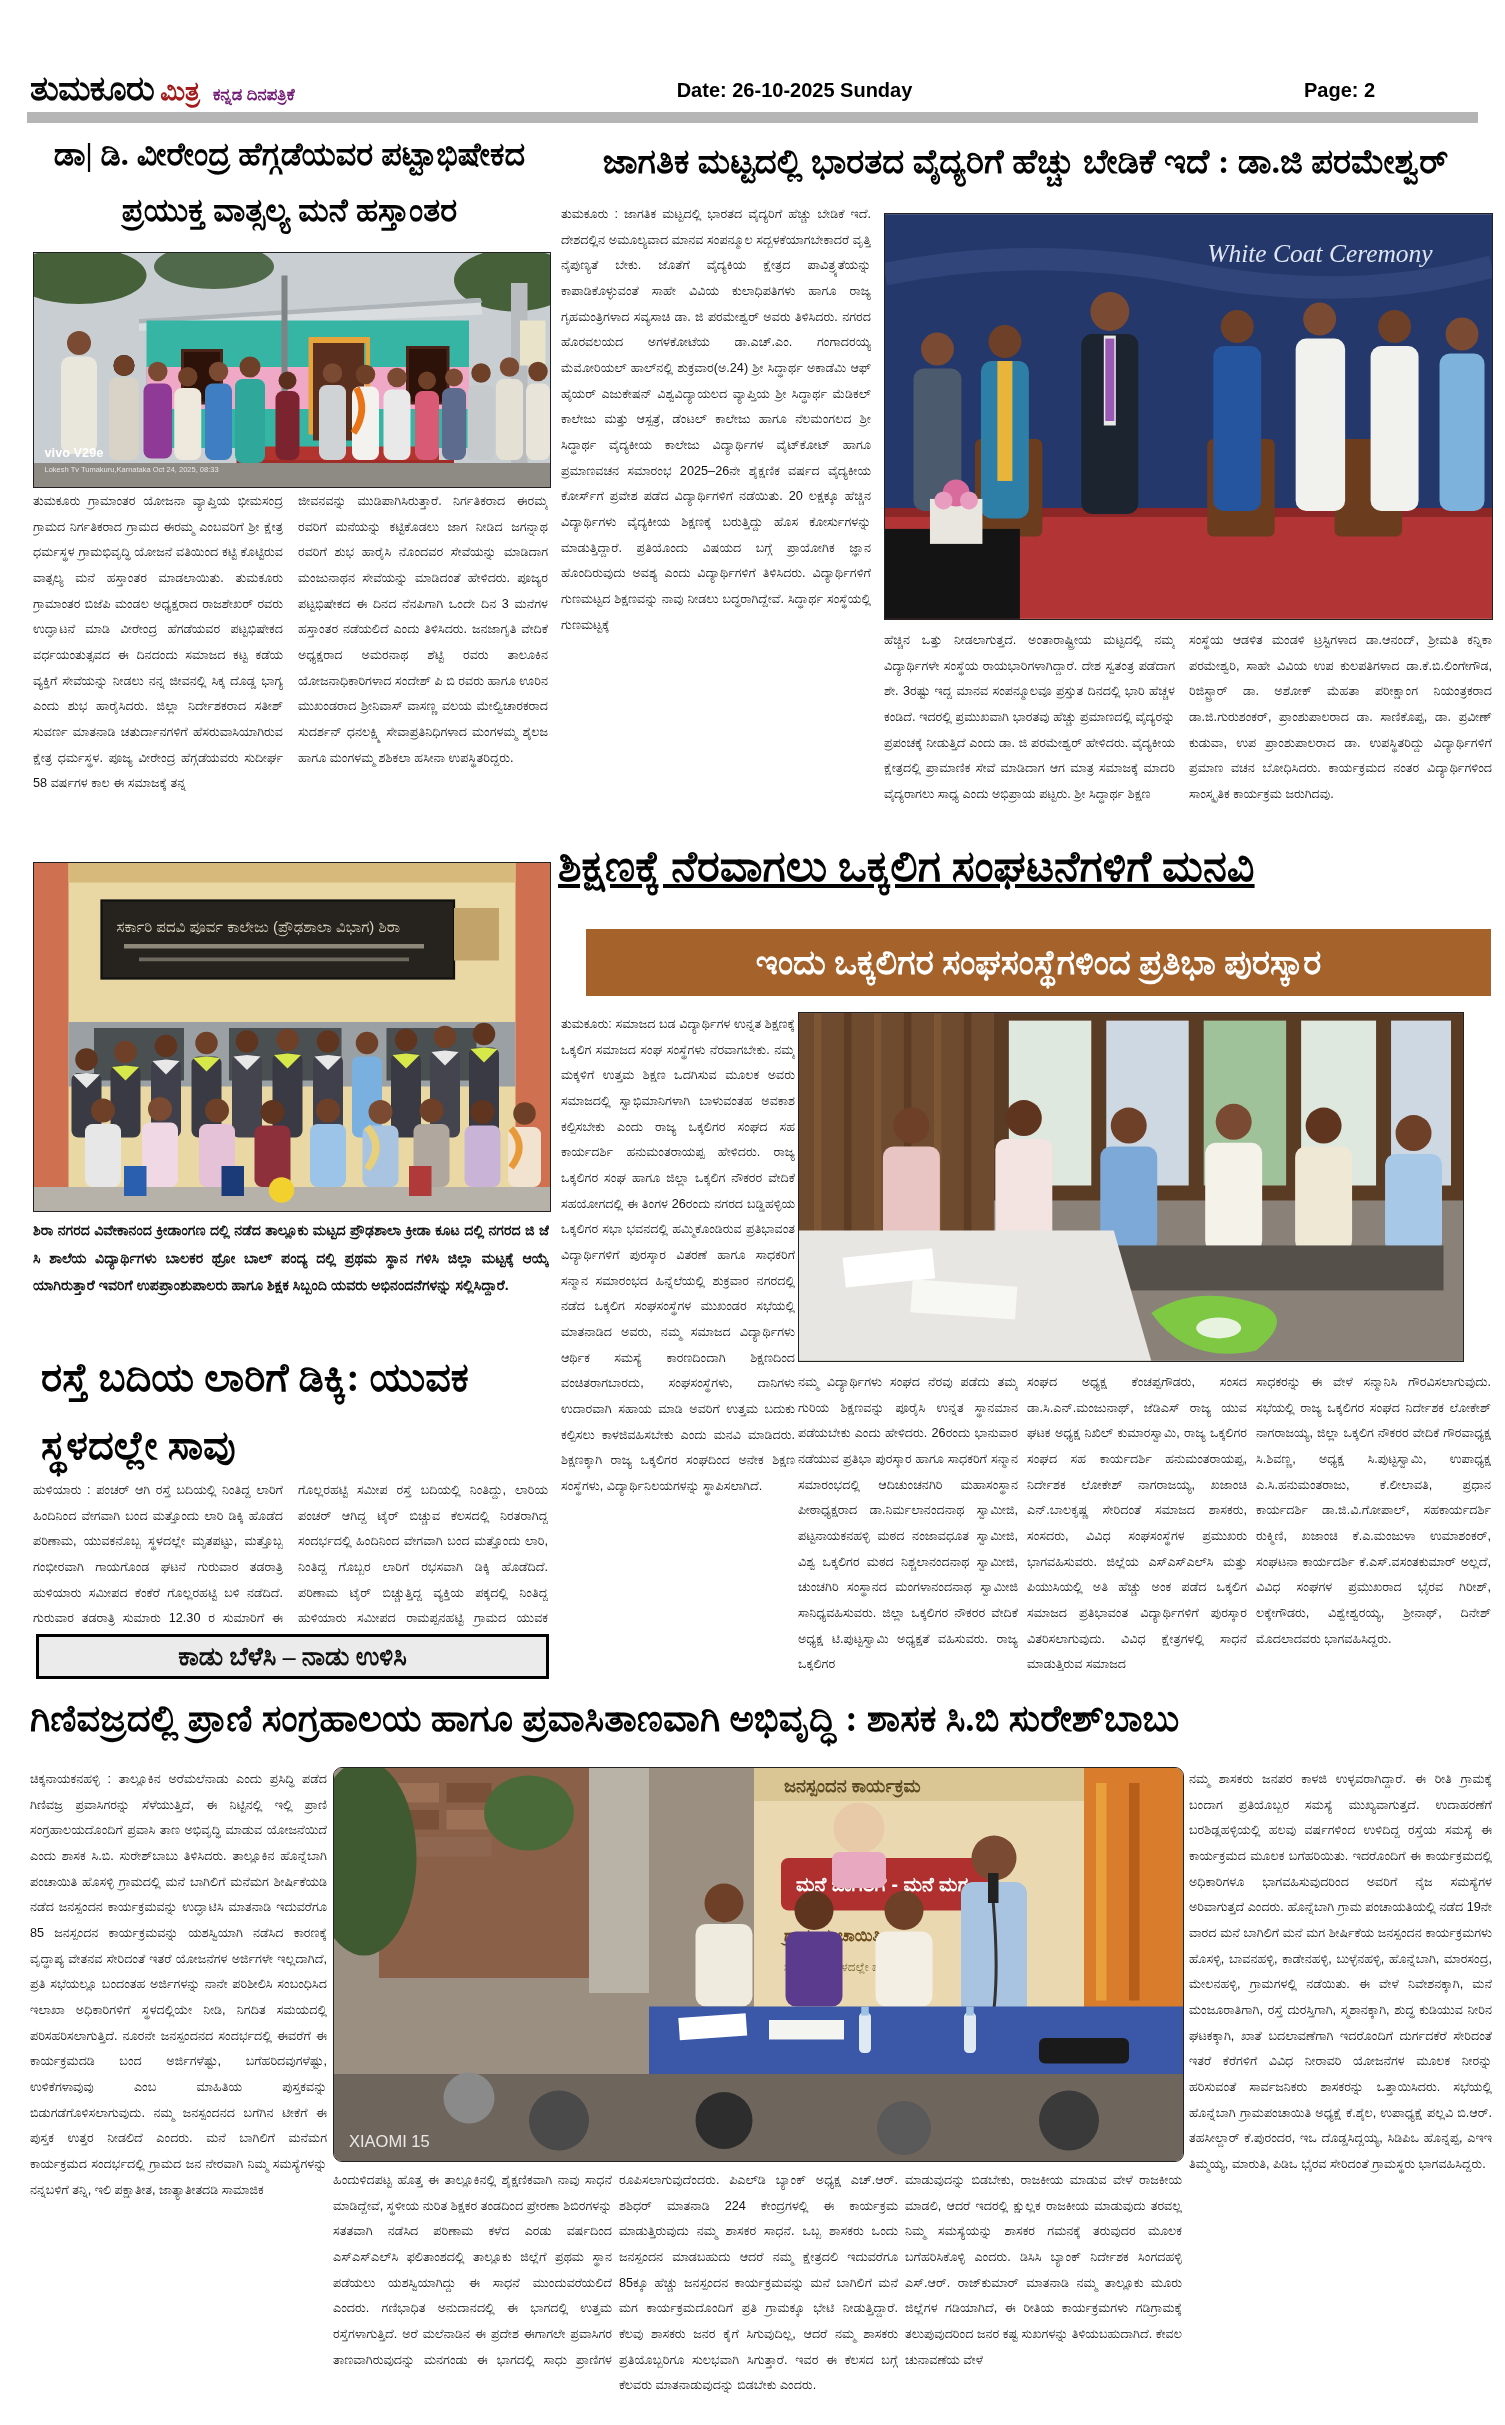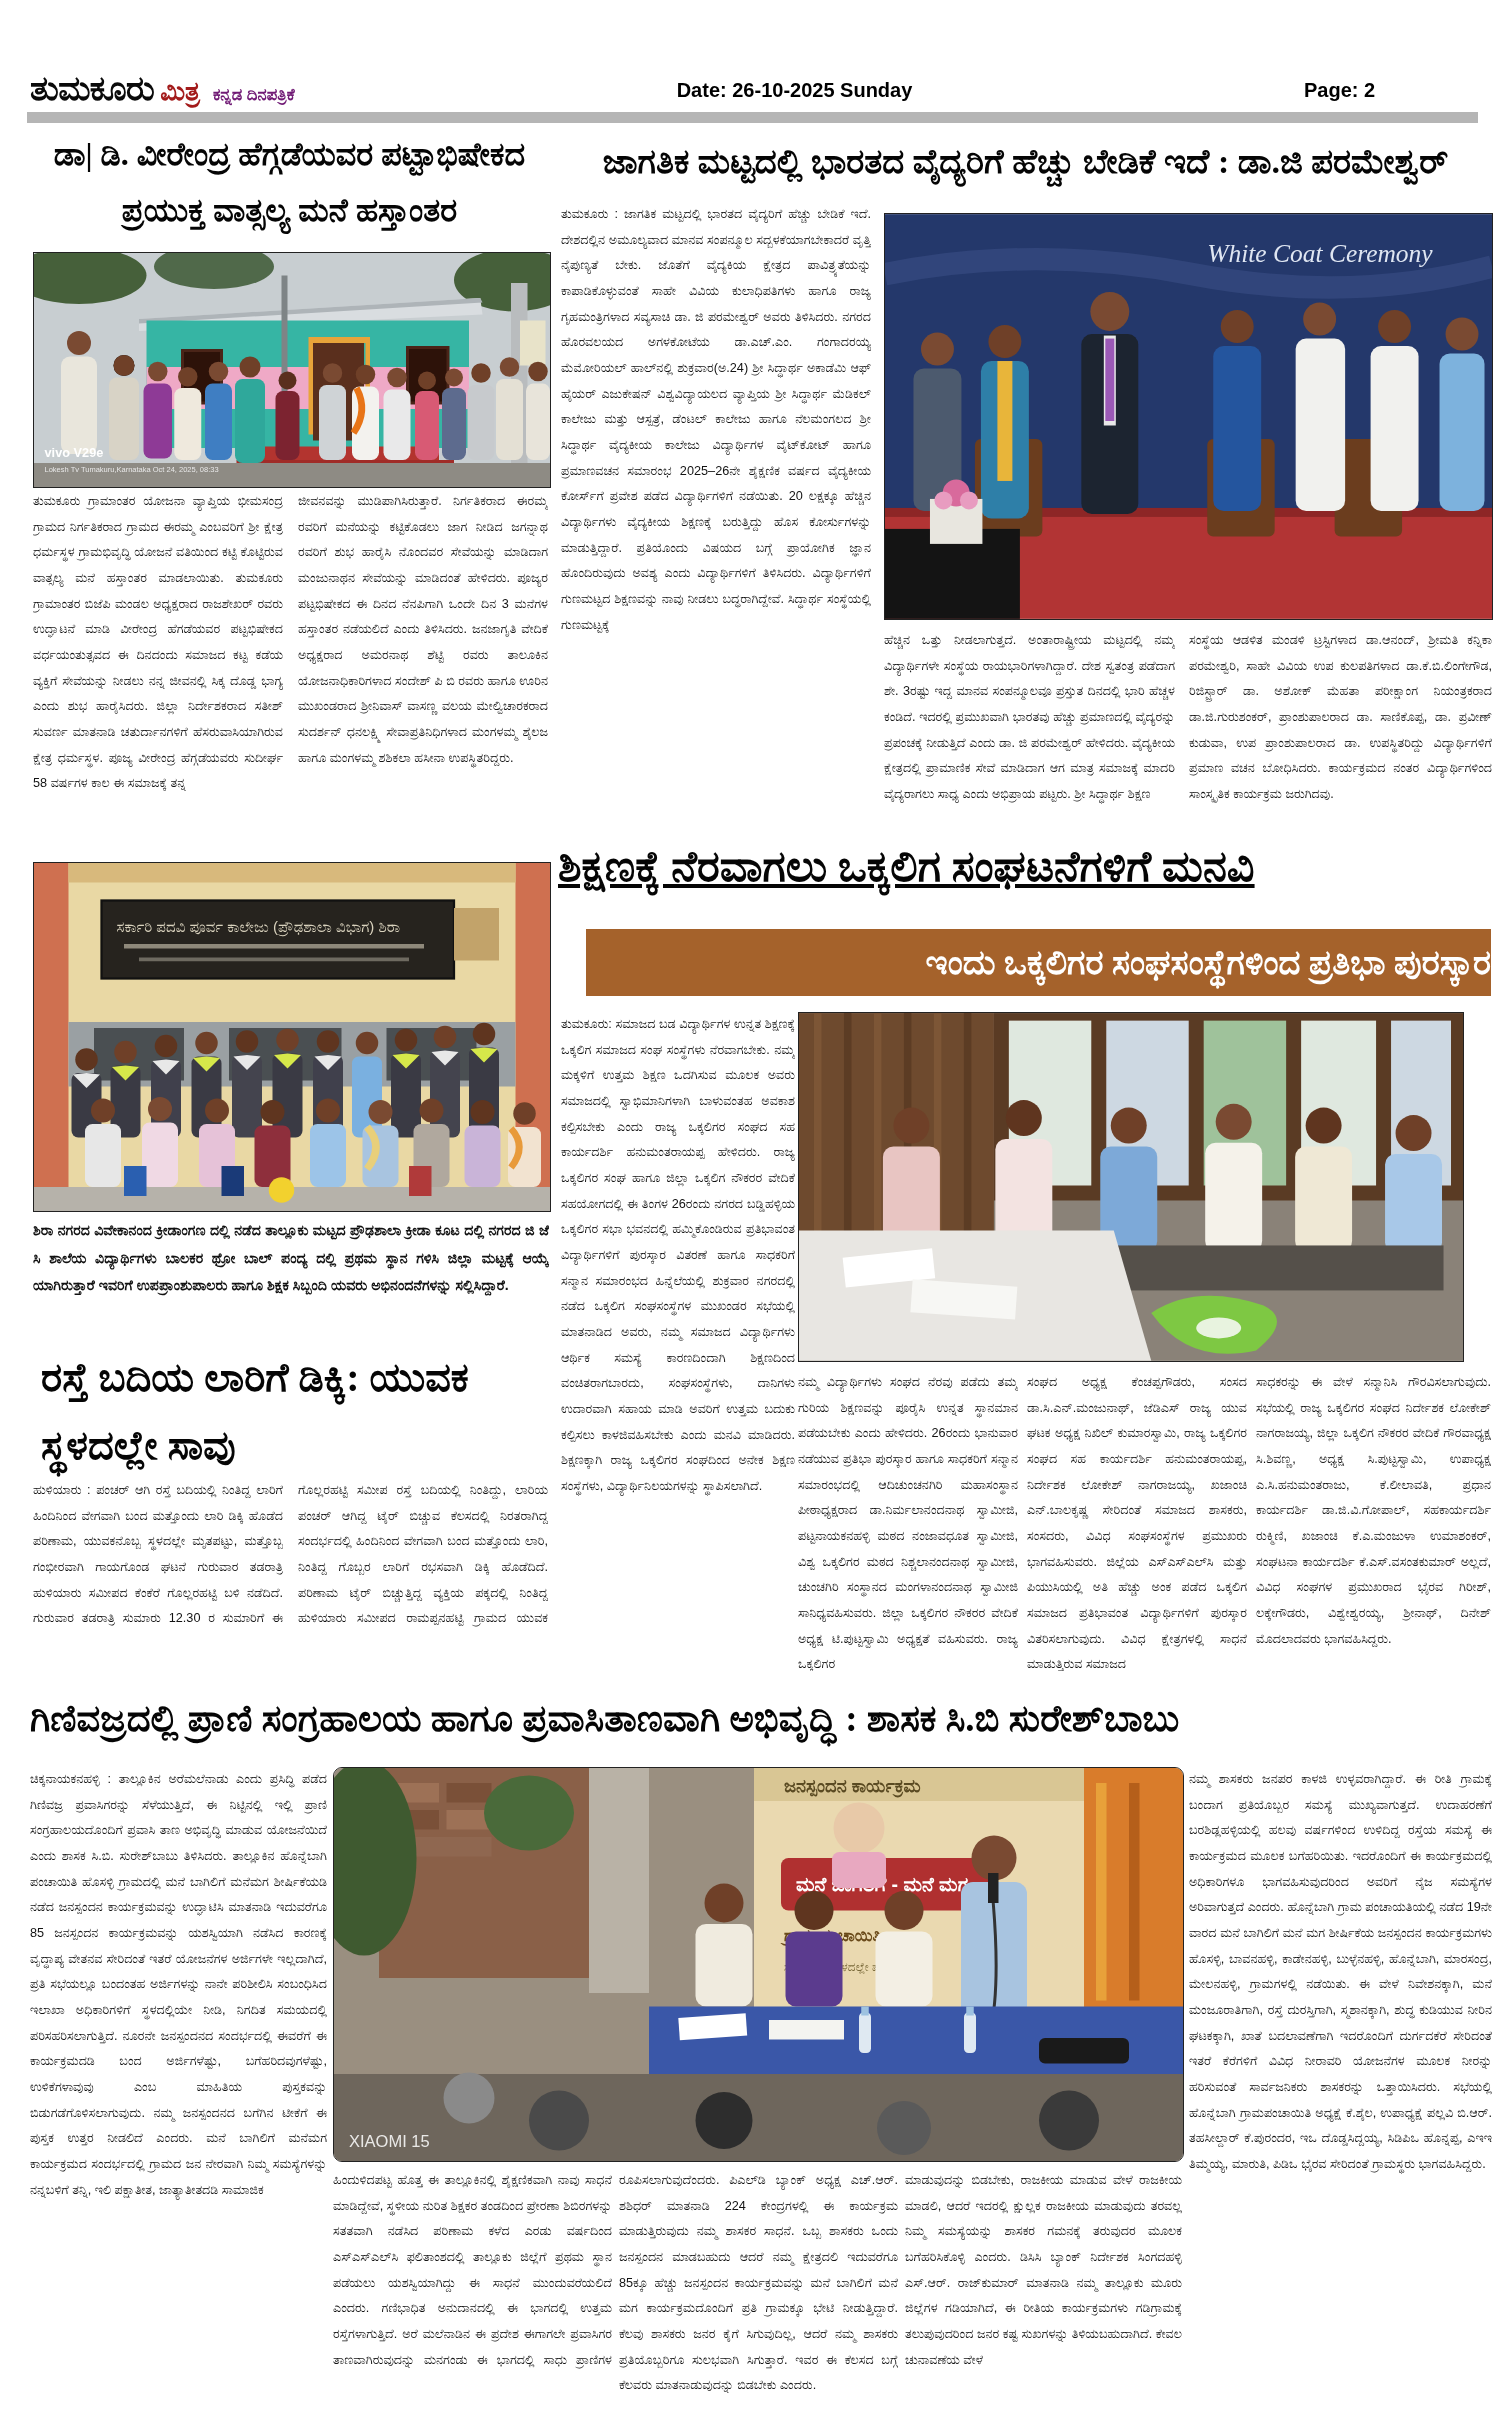--- a/index.html
+++ b/index.html
@@ -14,21 +14,21 @@
   .pageno{font-size:20px;font-weight:bold;color:#000;}
   .rule{background:#b5b5b5;}
   
   .headline{font-family:"Liberation Serif",serif;font-weight:bold;color:#050505;}
   .hl-center{text-align:center;}
   .body{font-size:12.7px;line-height:2.02;text-align:justify;overflow:hidden;
         font-weight:500;color:#131313;word-break:break-word;}
   .caption{font-size:14.2px;line-height:1.95;font-weight:bold;text-align:justify;overflow:hidden;}
   .photo{border:0.7px solid #222;overflow:hidden;background:#ddd;}
   .photo svg{display:block;}
-  .subhead-bar{color:#fff;font-weight:bold;text-align:right;overflow:hidden;
+  .subhead-bar{color:#fff;font-weight:bold;text-align:center;overflow:hidden;
                font-family:"Liberation Serif",serif;}
   .slogan{border:3px solid #000;background:#ebebeb;font-weight:bold;text-align:center;
           font-family:"Liberation Serif",serif;overflow:hidden;}
 </style>
 </head>
 <body>
 
 <div class="page">
 
   <header>
@@ -236,20 +236,21 @@
     </div>
     <p class="abs caption" style="left:33px;top:1217px;width:516px;height:109px;margin:0;">ಶಿರಾ ನಗರದ ವಿವೇಕಾನಂದ ಕ್ರೀಡಾಂಗಣ ದಲ್ಲಿ ನಡೆದ ತಾಲ್ಲೂಕು ಮಟ್ಟದ ಪ್ರೌಢಶಾಲಾ ಕ್ರೀಡಾ ಕೂಟ ದಲ್ಲಿ ನಗರದ ಜಿ ಜೆ ಸಿ ಶಾಲೆಯ ವಿದ್ಯಾರ್ಥಿಗಳು ಬಾಲಕರ ಥ್ರೋ ಬಾಲ್ ಪಂದ್ಯ ದಲ್ಲಿ ಪ್ರಥಮ ಸ್ಥಾನ ಗಳಿಸಿ ಜಿಲ್ಲಾ ಮಟ್ಟಕ್ಕೆ ಆಯ್ಕೆ ಯಾಗಿರುತ್ತಾರೆ ಇವರಿಗೆ ಉಪಪ್ರಾಂಶುಪಾಲರು ಹಾಗೂ ಶಿಕ್ಷಕ ಸಿಬ್ಬಂದಿ ಯವರು ಅಭಿನಂದನೆಗಳನ್ನು ಸಲ್ಲಿಸಿದ್ದಾರೆ.</p>
   </section>
 
   <section>
     <h2 class="abs headline" style="left:33px;top:1336px;width:516px;height:138px;font-size:40px;line-height:1.7;margin:8px;overflow:hidden;">ರಸ್ತೆ ಬದಿಯ ಲಾರಿಗೆ ಡಿಕ್ಕಿ: ಯುವಕ ಸ್ಥಳದಲ್ಲೇ ಸಾವು</h2>
     <div class="abs body" style="left:33px;top:1478px;width:250px;height:151px;">ಹುಳಿಯಾರು : ಪಂಚರ್ ಆಗಿ ರಸ್ತೆ ಬದಿಯಲ್ಲಿ ನಿಂತಿದ್ದ ಲಾರಿಗೆ ಹಿಂದಿನಿಂದ ವೇಗವಾಗಿ ಬಂದ ಮತ್ತೊಂದು ಲಾರಿ ಡಿಕ್ಕಿ ಹೊಡೆದ ಪರಿಣಾಮ, ಯುವಕನೊಬ್ಬ ಸ್ಥಳದಲ್ಲೇ ಮೃತಪಟ್ಟು, ಮತ್ತೊಬ್ಬ ಗಂಭೀರವಾಗಿ ಗಾಯಗೊಂಡ ಘಟನೆ ಗುರುವಾರ ತಡರಾತ್ರಿ ಹುಳಿಯಾರು ಸಮೀಪದ ಕೆಂಕೆರೆ ಗೊಲ್ಲರಹಟ್ಟಿ ಬಳಿ ನಡೆದಿದೆ. ಗುರುವಾರ ತಡರಾತ್ರಿ ಸುಮಾರು 12.30 ರ ಸುಮಾರಿಗೆ ಈ ಅಪಘಾತ ಸಂಭವಿಸಿದೆ. ಗೊಬ್ಬರದ ಲಾರಿಯೊಂದು ಟೈರ್ ಪಂಚರ್ ಆದ ಕಾರಣ ಕೆಂಕೆರೆ</div>
     <div class="abs body" style="left:298px;top:1478px;width:250px;height:151px;">ಗೊಲ್ಲರಹಟ್ಟಿ ಸಮೀಪ ರಸ್ತೆ ಬದಿಯಲ್ಲಿ ನಿಂತಿದ್ದು, ಲಾರಿಯ ಪಂಚರ್ ಆಗಿದ್ದ ಟೈರ್ ಬಿಚ್ಚುವ ಕೆಲಸದಲ್ಲಿ ನಿರತರಾಗಿದ್ದ ಸಂದರ್ಭದಲ್ಲಿ ಹಿಂದಿನಿಂದ ವೇಗವಾಗಿ ಬಂದ ಮತ್ತೊಂದು ಲಾರಿ, ನಿಂತಿದ್ದ ಗೊಬ್ಬರ ಲಾರಿಗೆ ರಭಸವಾಗಿ ಡಿಕ್ಕಿ ಹೊಡೆದಿದೆ. ಪರಿಣಾಮ ಟೈರ್ ಬಿಚ್ಚುತ್ತಿದ್ದ ವ್ಯಕ್ತಿಯ ಪಕ್ಕದಲ್ಲಿ ನಿಂತಿದ್ದ ಹುಳಿಯಾರು ಸಮೀಪದ ರಾಮಪ್ಪನಹಟ್ಟಿ ಗ್ರಾಮದ ಯುವಕ ಕುಮಾರ್ ಸ್ಥಳದಲ್ಲೇ ಮೃತಪಟ್ಟಿದ್ದಾರೆ. ತೀವ್ರ ಗಾಯಗೊಂಡ ಮತ್ತೊಬ್ಬ ವ್ಯಕ್ತಿಯನ್ನು ತಕ್ಷಣ ತುಮಕೂರು ಜಿಲ್ಲಾ ಆಸ್ಪತ್ರೆಗೆ ರವಾನಿಸಲಾಗಿದೆ.</div>
   </section>
 
+  <div class="abs slogan" style="left:36px;top:1634px;width:507px;height:39px;font-size:25.5px;line-height:39px;">ಕಾಡು ಬೆಳೆಸಿ – ನಾಡು ಉಳಿಸಿ</div>
 
   <section>
     <h2 class="abs headline" style="left:558px;top:828px;width:935px;height:91px;font-size:43px;line-height:1.8;margin:0;overflow:hidden;text-decoration:underline;">ಶಿಕ್ಷಣಕ್ಕೆ ನೆರವಾಗಲು ಒಕ್ಕಲಿಗ ಸಂಘಟನೆಗಳಿಗೆ ಮನವಿ</h2>
     <div class="abs subhead-bar" style="left:586px;top:929px;width:905px;height:67px;background:#a5622b;font-size:34px;line-height:67px;">ಇಂದು ಒಕ್ಕಲಿಗರ ಸಂಘಸಂಸ್ಥೆಗಳಿಂದ ಪ್ರತಿಭಾ ಪುರಸ್ಕಾರ</div>
 
     <div class="abs body" style="left:561px;top:1012px;width:234px;height:660px;">ತುಮಕೂರು: ಸಮಾಜದ ಬಡ ವಿದ್ಯಾರ್ಥಿಗಳ ಉನ್ನತ ಶಿಕ್ಷಣಕ್ಕೆ ಒಕ್ಕಲಿಗ ಸಮಾಜದ ಸಂಘ ಸಂಸ್ಥೆಗಳು ನೆರವಾಗಬೇಕು. ನಮ್ಮ ಮಕ್ಕಳಿಗೆ ಉತ್ತಮ ಶಿಕ್ಷಣ ಒದಗಿಸುವ ಮೂಲಕ ಅವರು ಸಮಾಜದಲ್ಲಿ ಸ್ವಾಭಿಮಾನಿಗಳಾಗಿ ಬಾಳುವಂತಹ ಅವಕಾಶ ಕಲ್ಪಿಸಬೇಕು ಎಂದು ರಾಜ್ಯ ಒಕ್ಕಲಿಗರ ಸಂಘದ ಸಹ ಕಾರ್ಯದರ್ಶಿ ಹನುಮಂತರಾಯಪ್ಪ ಹೇಳಿದರು. ರಾಜ್ಯ ಒಕ್ಕಲಿಗರ ಸಂಘ ಹಾಗೂ ಜಿಲ್ಲಾ ಒಕ್ಕಲಿಗ ನೌಕರರ ವೇದಿಕೆ ಸಹಯೋಗದಲ್ಲಿ ಈ ತಿಂಗಳ 26ರಂದು ನಗರದ ಬಡ್ಡಿಹಳ್ಳಿಯ ಒಕ್ಕಲಿಗರ ಸಭಾ ಭವನದಲ್ಲಿ ಹಮ್ಮಿಕೊಂಡಿರುವ ಪ್ರತಿಭಾವಂತ ವಿದ್ಯಾರ್ಥಿಗಳಿಗೆ ಪುರಸ್ಕಾರ ವಿತರಣೆ ಹಾಗೂ ಸಾಧಕರಿಗೆ ಸನ್ಮಾನ ಸಮಾರಂಭದ ಹಿನ್ನೆಲೆಯಲ್ಲಿ ಶುಕ್ರವಾರ ನಗರದಲ್ಲಿ ನಡೆದ ಒಕ್ಕಲಿಗ ಸಂಘಸಂಸ್ಥೆಗಳ ಮುಖಂಡರ ಸಭೆಯಲ್ಲಿ ಮಾತನಾಡಿದ ಅವರು, ನಮ್ಮ ಸಮಾಜದ ವಿದ್ಯಾರ್ಥಿಗಳು ಆರ್ಥಿಕ ಸಮಸ್ಯೆ ಕಾರಣದಿಂದಾಗಿ ಶಿಕ್ಷಣದಿಂದ ವಂಚಿತರಾಗಬಾರದು, ಸಂಘಸಂಸ್ಥೆಗಳು, ದಾನಿಗಳು ಉದಾರವಾಗಿ ಸಹಾಯ ಮಾಡಿ ಅವರಿಗೆ ಉತ್ತಮ ಬದುಕು ಕಲ್ಪಿಸಲು ಕಾಳಜಿವಹಿಸಬೇಕು ಎಂದು ಮನವಿ ಮಾಡಿದರು. ಶಿಕ್ಷಣಕ್ಕಾಗಿ ರಾಜ್ಯ ಒಕ್ಕಲಿಗರ ಸಂಘದಿಂದ ಅನೇಕ ಶಿಕ್ಷಣ ಸಂಸ್ಥೆಗಳು, ವಿದ್ಯಾರ್ಥಿನಿಲಯಗಳನ್ನು ಸ್ಥಾಪಿಸಲಾಗಿದೆ.</div>
 
     <div class="abs photo" style="left:798px;top:1012px;width:664px;height:348px;">
       <svg width="664" height="348" viewBox="0 0 886 464">
         <rect x="0" y="0" width="886" height="464" fill="#8a8278"></rect>

